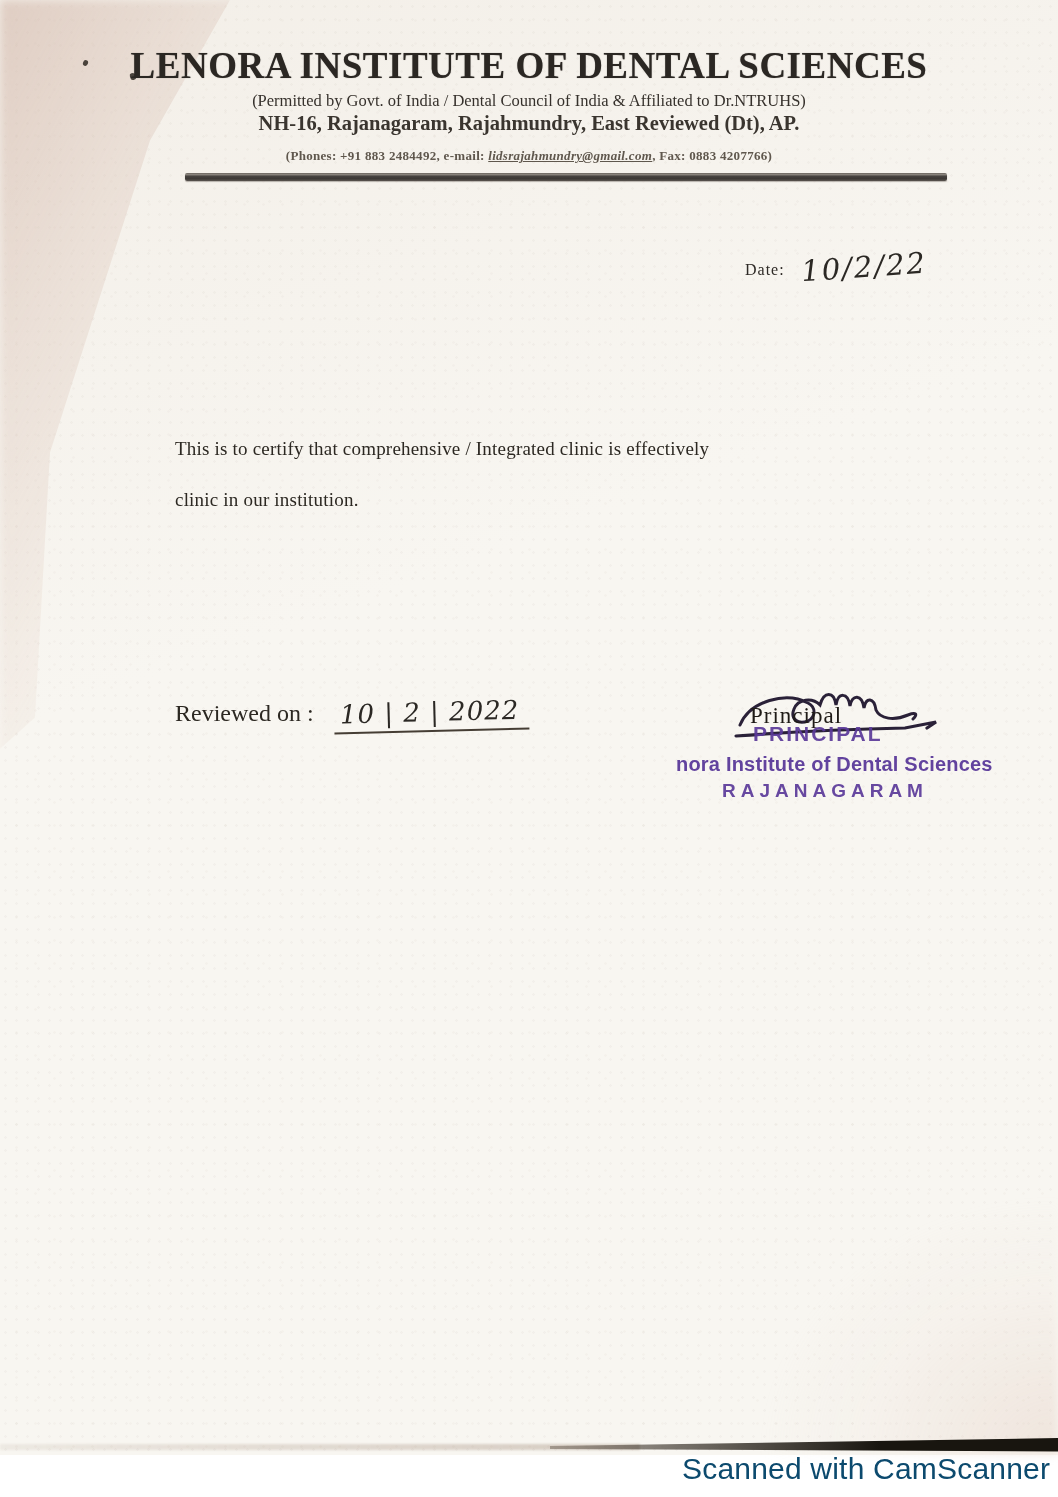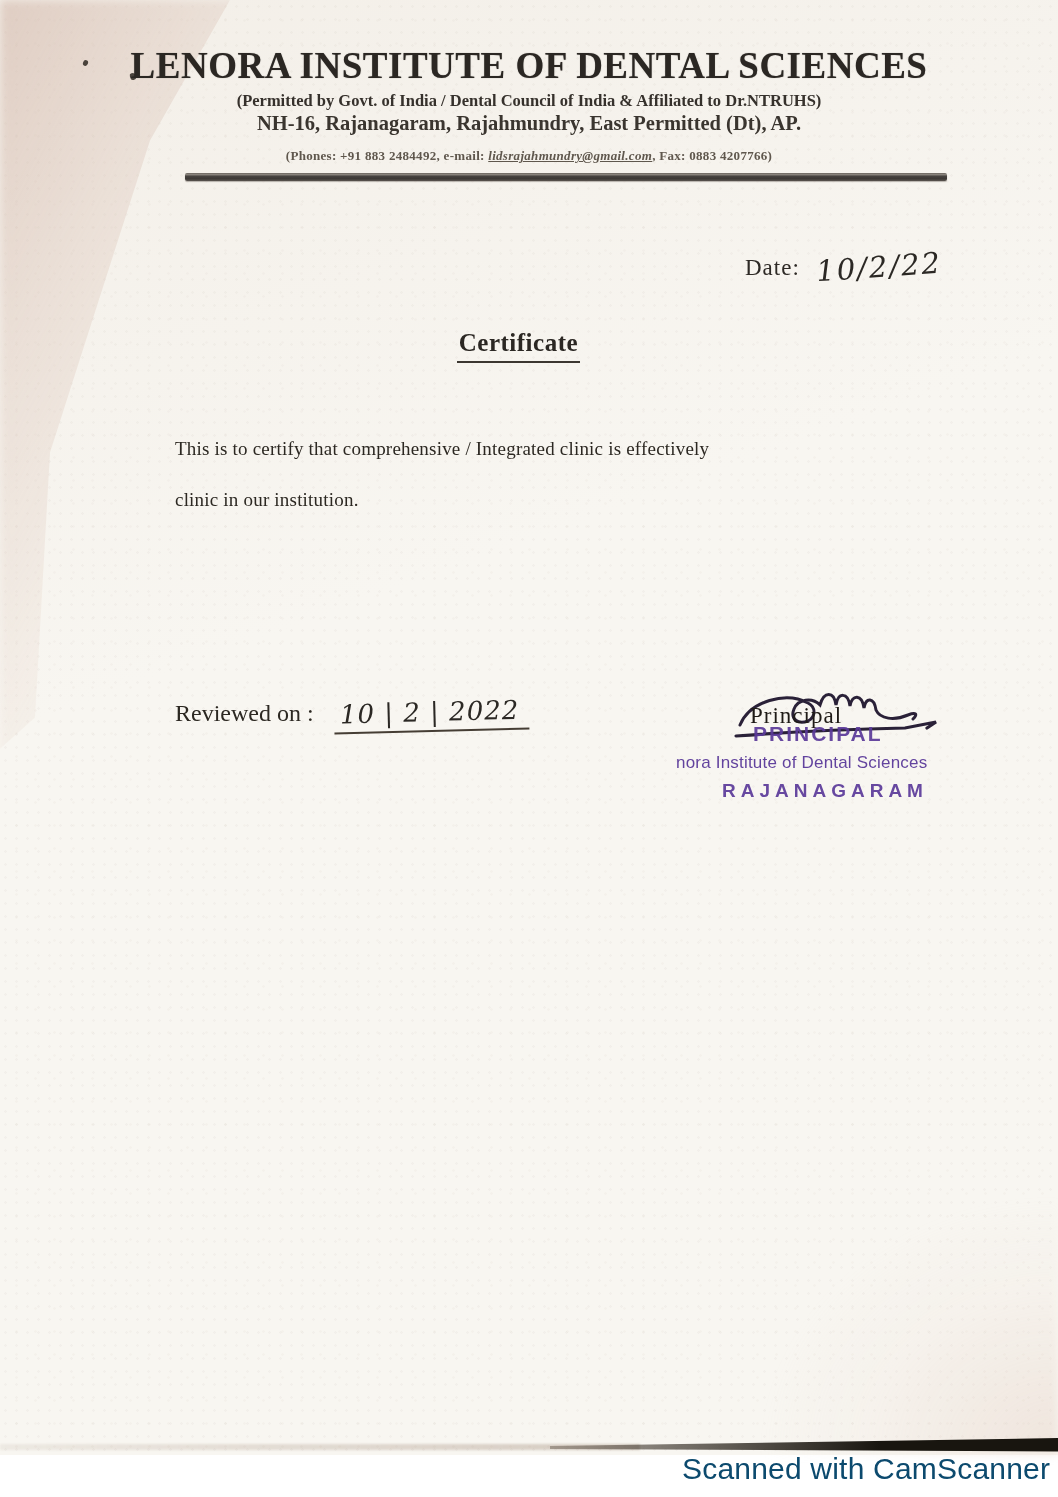--- a/index.html
+++ b/index.html
@@ -53,21 +53,21 @@
   .inst-name{
     position:absolute;left:0;top:44px;width:100%;
     text-align:center;
     font-size:37px;font-weight:bold;letter-spacing:0.5px;
     color:#2b2723;
     text-shadow:0 0 1px rgba(43,39,35,0.45);
   }
   .affil{
     position:absolute;left:0;top:91px;width:100%;
     text-align:center;
-    font-size:16.5px;font-weight:bold;color:#36312c;
+    font-size:16.5px;font-weight:normal;color:#36312c;
   }
   .addr{
     position:absolute;left:0;top:112px;width:100%;
     text-align:center;
     font-size:20.5px;font-weight:bold;color:#3a352f;
   }
   .contact{
     position:absolute;left:0;top:148px;width:100%;
     text-align:center;
     font-size:13px;font-weight:bold;letter-spacing:0.3px;color:#5f574d;
@@ -75,21 +75,21 @@
   .contact .email{text-decoration:underline;font-style:italic;}
   .rule{
     position:absolute;left:185px;top:173px;width:762px;height:8px;
     background:linear-gradient(to bottom,#6b655f 0%,#8d8780 22%,#474340 38%,#3d3936 70%,#59534e 100%);
     border-radius:2px;
     box-shadow:0 1px 1px rgba(90,82,74,0.4);
   }
 
   
   .date-row{position:absolute;left:745px;top:248px;white-space:nowrap;}
-  .date-label{font-size:23px;color:#2e2a26;letter-spacing:1px;}
+  .date-label{font-size:16px;color:#2e2a26;letter-spacing:1px;}
   .hand{
     font-family:"DejaVu Serif", serif;
     font-style:italic;
     color:#2b2824;
   }
   .date-value{
     display:inline-block;
     font-size:29px;
     margin-left:12px;
     transform:rotate(-4deg) translateY(2px);
@@ -132,21 +132,21 @@
     font-size:23px;color:#1f1b17;letter-spacing:1px;
   }
   .stamp{color:var(--stamp);font-family:"Liberation Sans", sans-serif;}
   .stamp-principal{
     position:absolute;left:103px;top:37px;
     font-size:21px;font-weight:bold;letter-spacing:2px;
     opacity:0.92;
   }
   .stamp-institute{
     position:absolute;left:26px;top:68px;width:310px;
-    font-size:17px;font-weight:normal;letter-spacing:0.2px;
+    font-size:20px;font-weight:bold;letter-spacing:0.2px;
     opacity:0.95;white-space:nowrap;
   }
   .stamp-place{
     position:absolute;left:72px;top:95px;
     font-size:19px;font-weight:bold;letter-spacing:5px;
     opacity:0.92;
   }
   .sig-scrawl{position:absolute;left:50px;top:-6px;}
 
   
@@ -174,35 +174,32 @@
   <div class="paper">
 
     <div class="corner-shadow"></div>
     <div class="corner-tint-br"></div>
     <div class="speck s1"></div>
     <div class="speck s2"></div>
 
     <header class="letterhead">
       <h1 class="inst-name">LENORA INSTITUTE OF DENTAL SCIENCES</h1>
       <div class="affil">(Permitted by Govt. of India / Dental Council of India &amp; Affiliated to Dr.NTRUHS)</div>
-      <div class="addr">NH-16, Rajanagaram, Rajahmundry, East Permitted (Dt), AP.</div>
+      <div class="addr">NH-16, Rajanagaram, Rajahmundry, East Reviewed (Dt), AP.</div>
       <div class="contact">
         <span>(Phones: +91 883 2484492, e-mail: </span><span class="email">lidsrajahmundry@gmail.com</span><span>, Fax: 0883 4207766)</span>
       </div>
       <div class="rule"></div>
     </header>
 
     <div class="date-row">
       <span class="date-label">Date:</span>
       <span class="hand date-value">10/2/22</span>
     </div>
 
-    <h2 class="cert-title">
-      <span>Certificate</span>
-    </h2>
 
     <p class="body-text">
       <span>This is to certify that comprehensive / Integrated clinic is effectively</span><br>
       <span>clinic in our institution.</span>
     </p>
 
     <div class="reviewed-row">
       <span class="rev-label">Reviewed on :</span>
       <span class="hand rev-value">10 | 2 | 2022</span>
     </div>

